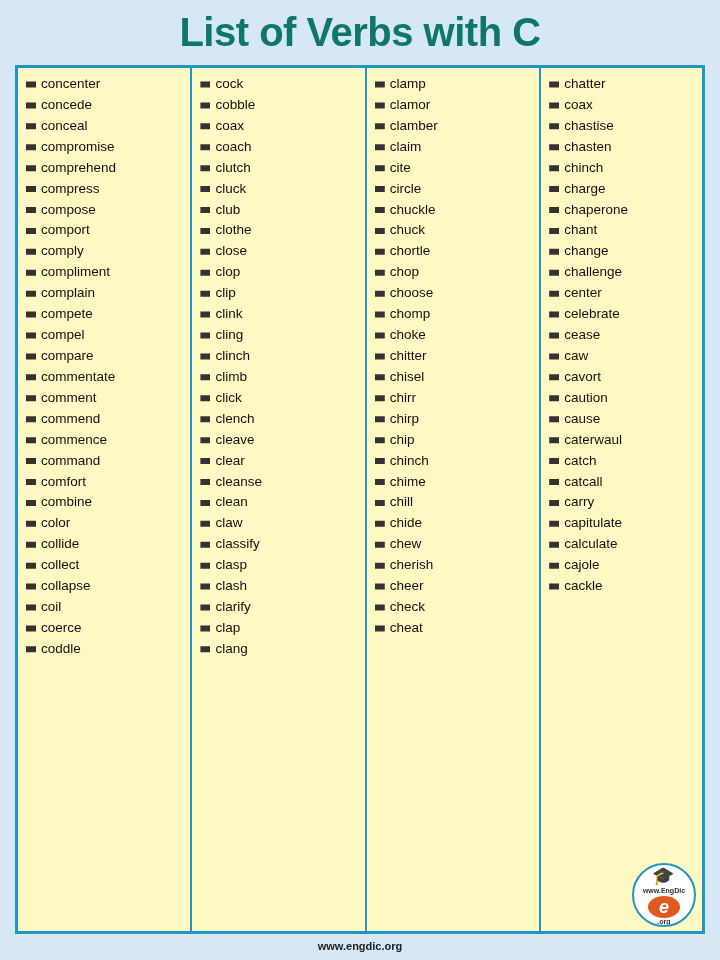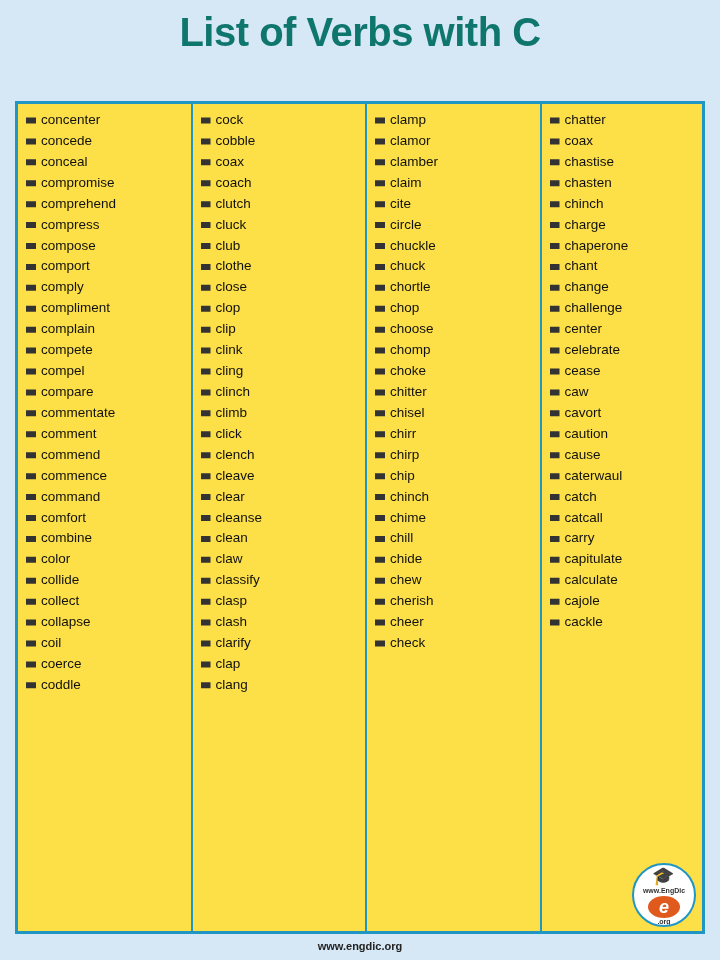--- a/index.html
+++ b/index.html
@@ -16,26 +16,25 @@
     h1 {
       font-size: 40px;
       font-weight: 900;
       color: #0f766e;
       text-align: center;
       margin-bottom: 10px;
       letter-spacing: -0.5px;
     }
     .table-container {
       border: 3px solid #2196c4;
-      background: #fde047;
+      background: #fef9c3;
       width: 100%;
       flex: 1;
       display: flex;
       overflow: hidden;
-      margin-top: 36px;
     }
     .col {
       flex: 1;
       border-right: 2px solid #2196c4;
       padding: 6px 4px 6px 8px;
       display: flex;
       flex-direction: column;
     }
     .col:last-child {
       border-right: none;
@@ -60,21 +59,21 @@
       margin-top: 6px;
       font-size: 11px;
       font-weight: 600;
       color: #222;
       text-align: center;
     }
     .col4-wrapper {
       flex: 1;
       border-right: none;
       display: flex;
-      flex-direction: column;
+      flex-direction: row;
     }
     .col4-words {
       padding: 6px 4px 6px 8px;
       flex: 1;
     }
     .col4-bottom {
       display: flex;
       justify-content: flex-end;
       align-items: flex-end;
       padding: 4px 6px 4px 0;
@@ -449,20 +448,24 @@
         <span>cherish</span>
       </div>
       <div class="word-item">
         <span class="bullet"></span>
         <span>cheer</span>
       </div>
       <div class="word-item">
         <span class="bullet"></span>
         <span>check</span>
       </div>
+      <div class="word-item">
+        <span class="bullet"></span>
+        <span>cheat</span>
+      </div>
     </div>
     <div class="col4-wrapper">
       <div class="col col4-words" style="border-right: none; flex: 1 1 0%;">
         <div class="word-item">
           <span class="bullet"></span>
           <span>chatter</span>
         </div>
         <div class="word-item">
           <span class="bullet"></span>
           <span>coax</span>

